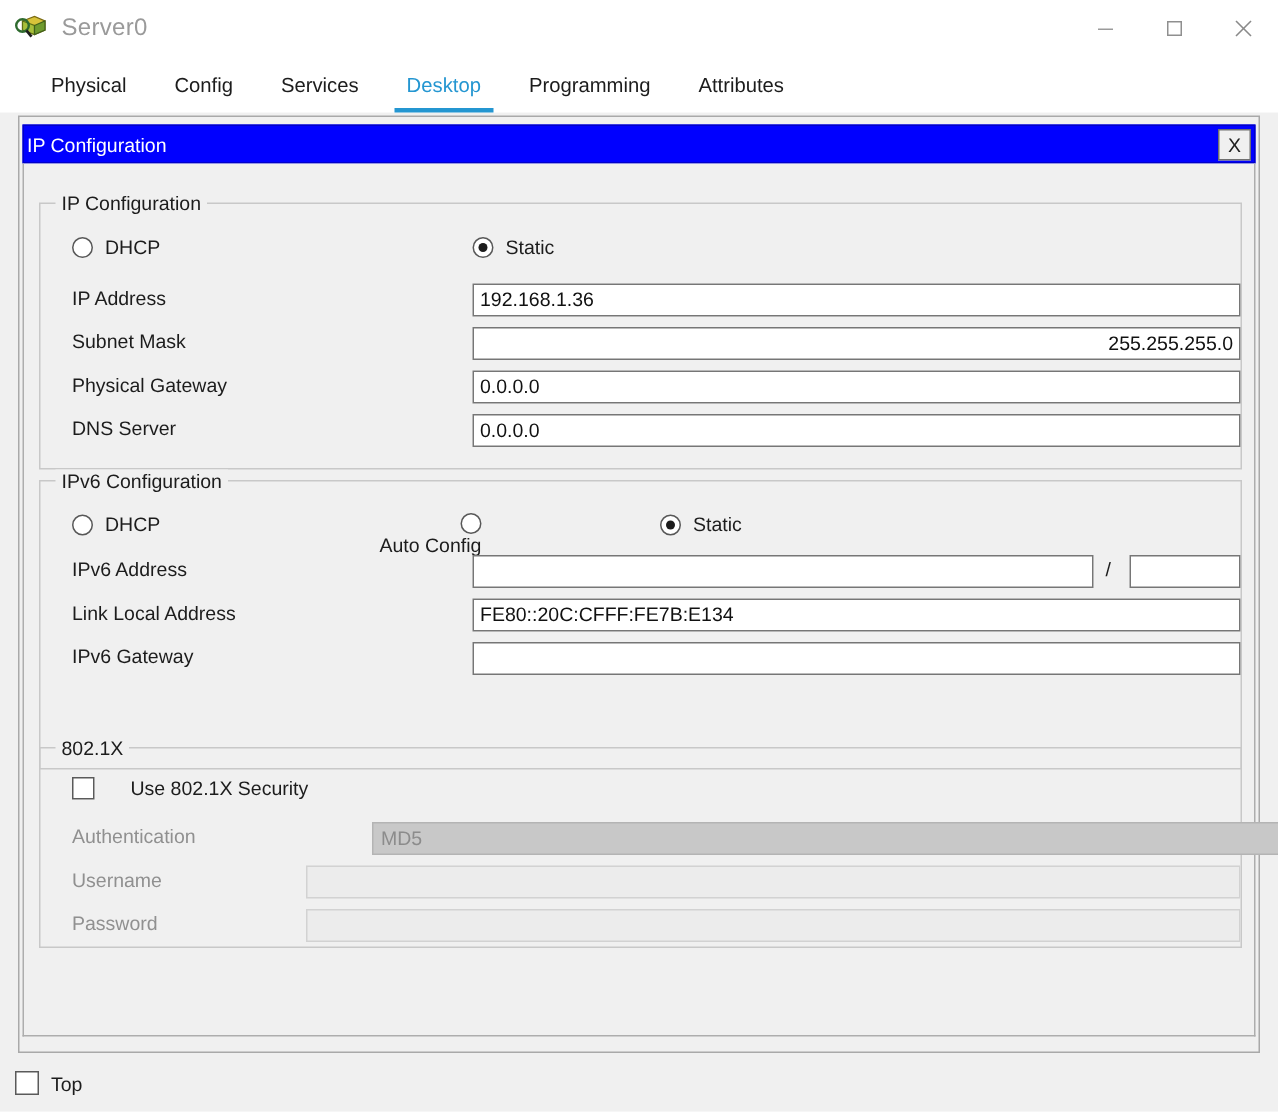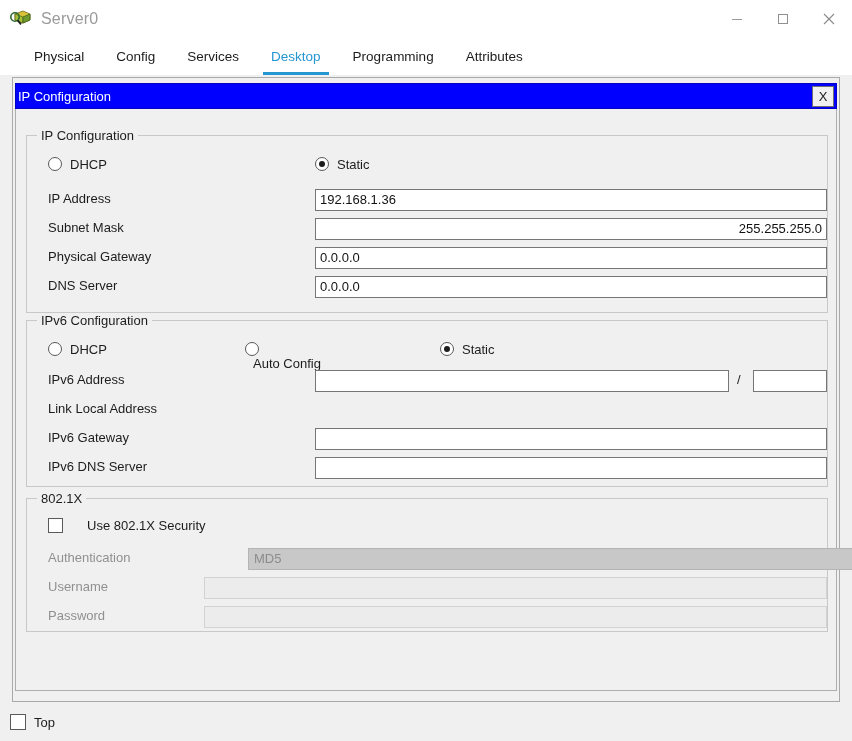--- a/index.html
+++ b/index.html
@@ -156,21 +156,21 @@
     top: -8px; left: 10px;
     background: #f0f0f0;
     padding: 0 4px;
     font-size: 13px;
     color: #1c1c1c;
     white-space: nowrap;
   }
   .group.disabled > .group-title { color: #1c1c1c; }
 
   #group-ipv4  { left: 10px; top: 26px;  width: 802px; height: 178px; }
-  #group-ipv6  { left: 10px; top: 211px; width: 802px; height: 167px; }
+  #group-ipv6  { left: 10px; top: 211px; width: 802px; height: 193px; }
   #group-8021x { left: 10px; top: 389px; width: 802px; height: 134px; }
 
   
   .row {
     position: absolute;
     left: 0;
     height: 22px;
     width: 100%;
   }
   .field-label {
@@ -180,21 +180,21 @@
     font-size: 13px;
     color: #1c1c1c;
     white-space: nowrap;
   }
   .field-label.dim { color: #909090; }
 
   
   .radio {
     position: absolute;
     display: flex;
-    align-items: flex-start;
+    align-items: flex-end;
     white-space: nowrap;
   }
   .radio .dot {
     width: 14px; height: 14px;
     border: 1px solid #585858;
     border-radius: 50%;
     background: #ffffff;
     box-sizing: border-box;
     position: relative;
     flex: 0 0 auto;
@@ -408,31 +408,28 @@
 
           <div class="row" style="top:49px;">
             <span class="field-label">IPv6 Address</span>
             <div class="tinput" style="left:288px; width:414px;"></div>
             <span class="slash" style="left:710px; top:2px;">/</span>
             <div class="tinput" style="left:726px; width:74px;"></div>
           </div>
 
           <div class="row" style="top:78px;">
             <span class="field-label">Link Local Address</span>
+            <div class="tinput" style="left:288px; width:512px;">FE80::20C:CFFF:FE7B:E134</div>
           </div>
 
           <div class="row" style="top:107px;">
             <span class="field-label">IPv6 Gateway</span>
             <div class="tinput" style="left:288px; width:512px;"></div>
           </div>
 
-          <div class="row" style="top:136px;">
-            <span class="field-label">IPv6 DNS Server</span>
-            <div class="tinput" style="left:288px; width:512px;"></div>
-          </div>
         </div>
 
         <div class="group disabled" id="group-8021x">
           <span class="group-title">802.1X</span>
 
           <div class="checkbox" style="left:21px; top:19px;">
             <span class="box"></span>
             <span class="clabel">Use 802.1X Security</span>
           </div>
 

